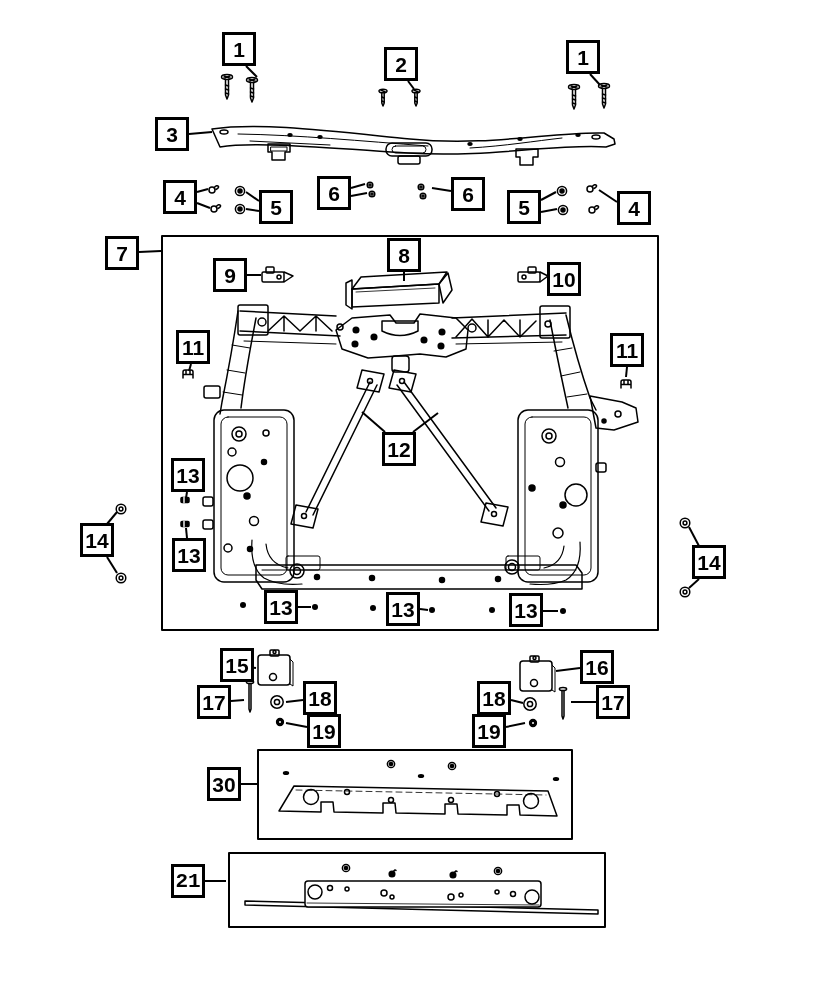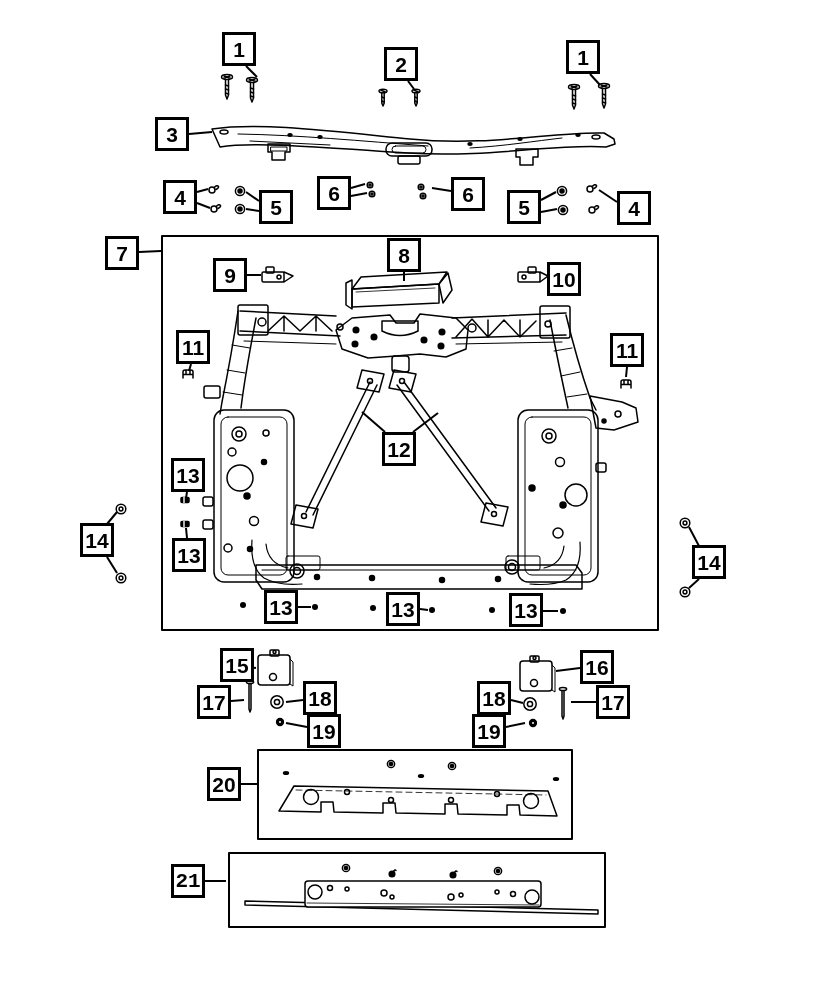--- a/index.html
+++ b/index.html
@@ -414,16 +414,16 @@
       <div class="callout" style="left: 80px; top: 523px;">14</div>
       <div class="callout" style="left: 692px; top: 545px;">14</div>
       <div class="callout" style="left: 204px; top: 648px; margin-left: 16px;">15</div>
       <div class="callout" style="left: 580px; top: 650px;">16</div>
       <div class="callout" style="left: 197px; top: 685px;">17</div>
       <div class="callout" style="left: 596px; top: 685px;">17</div>
       <div class="callout" style="left: 303px; top: 681px;">18</div>
       <div class="callout" style="left: 477px; top: 681px;">18</div>
       <div class="callout" style="left: 307px; top: 714px;">19</div>
       <div class="callout" style="left: 472px; top: 714px;">19</div>
-      <div class="callout" style="left: 207px; top: 767px;">20</div>
+      <div class="callout" style="left: 207px; top: 767px;">30</div>
       <div class="callout" style="left: 171px; top: 864px; font-family: Liberation Mono, monospace;">21</div>
     </div>
 </div>
 
 </body></html>

